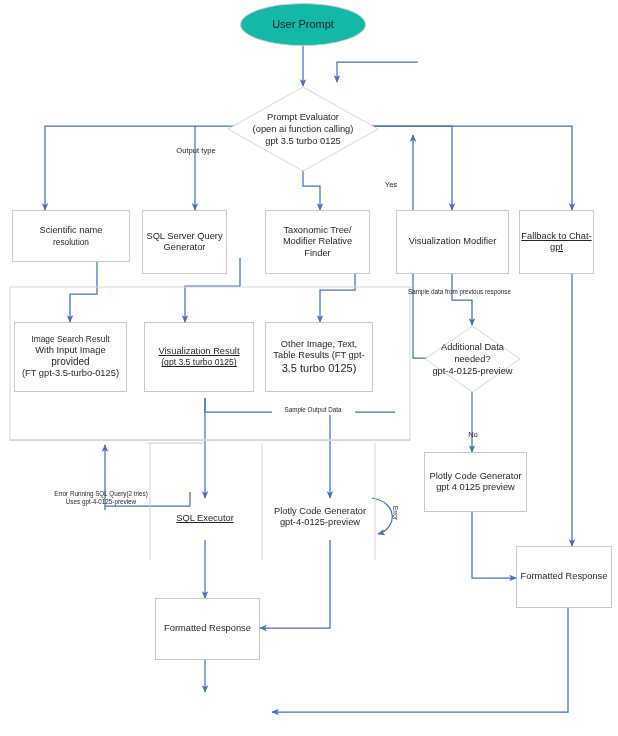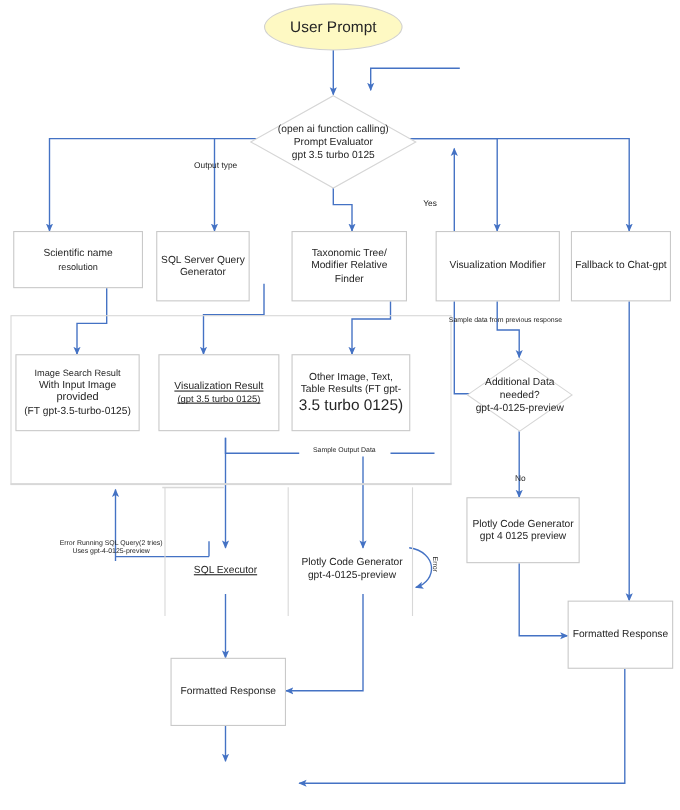--- a/index.html
+++ b/index.html
@@ -33,22 +33,22 @@
     line-height: 1.22;
   }
   .box {
     border: 1px solid #c9c9c9;
     background: #ffffff;
     font-size: 9.3px;
   }
   .ellipse {
     border: 1px solid #d0d0d0;
     border-radius: 50%;
-    background: #fef9c3;
-    font-size: 14px;
+    background: #14b8a6;
+    font-size: 11px;
   }
   .diamond-wrap {
     position: absolute;
     display: flex;
     align-items: center;
     justify-content: center;
   }
   .diamond-shape {
     position: absolute;
     left: 0; top: 0;
@@ -166,22 +166,22 @@
 
   <div class="node ellipse" style="left:240px; top:3px; width:126px; height:43px;">
     <span>User Prompt</span>
   </div>
 
   <div class="diamond-wrap" style="left:227px; top:86px; width:152px; height:86px;">
     <svg class="diamond-shape" viewBox="0 0 152 86" preserveAspectRatio="none">
       <polygon points="76,1 151,43 76,85 1,43" fill="#ffffff" stroke="#d6d6d6" stroke-width="1"></polygon>
     </svg>
     <div class="diamond-label">
+      <span class="ln">Prompt Evaluator</span>
       <span class="ln">(open ai function calling)</span>
-      <span class="ln">Prompt Evaluator</span>
       <span class="ln">gpt 3.5 turbo 0125</span>
     </div>
   </div>
 
   <div class="node box" style="left:12px; top:210px; width:118px; height:52px;">
     <div>
       <span class="ln">Scientific name</span>
       <span class="ln" style="font-size:8.3px">resolution</span>
     </div>
   </div>
@@ -198,21 +198,21 @@
       <span class="ln">Taxonomic Tree/</span>
       <span class="ln">Modifier Relative</span>
       <span class="ln">Finder</span>
     </div>
   </div>
 
   <div class="node box" style="left:396px; top:210px; width:113px; height:64px;">
     <span>Visualization Modifier</span>
   </div>
 
-  <div class="node box" style="left:519px; top:210px; width:91px; height:64px;">
+  <div class="node box" style="left:519px; top:210px; width:75px; height:64px;text-decoration:underline;">
     <span>Fallback to Chat-gpt</span>
   </div>
 
   <div class="node box" style="left:14px; top:322px; width:113px; height:70px;align-items:center;">
     <div>
       <span class="ln" style="font-size:8.4px">Image Search Result</span>
       <span class="ln">With Input Image</span>
       <span class="ln" style="font-size:10px">provided</span>
       <span class="ln">(FT gpt-3.5-turbo-0125)</span>
     </div>
@@ -222,21 +222,21 @@
     <div>
       <span class="ln">Visualization Result</span>
       <span class="ln" style="font-size:8.6px">(gpt 3.5 turbo 0125)</span>
     </div>
   </div>
 
   <div class="node box" style="left:265px; top:322px; width:108px; height:70px;">
     <div>
       <span class="ln">Other Image, Text,</span>
       <span class="ln">Table Results (FT gpt-</span>
-      <span class="ln" style="font-size:14px">3.5 turbo 0125)</span>
+      <span class="ln" style="font-size:11px">3.5 turbo 0125)</span>
     </div>
   </div>
 
   <div class="diamond-wrap" style="left:424px; top:325px; width:97px; height:68px;">
     <svg class="diamond-shape" viewBox="0 0 97 68" preserveAspectRatio="none">
       <polygon points="48.5,1 96,34 48.5,67 1,34" fill="#ffffff" stroke="#d6d6d6" stroke-width="1"></polygon>
     </svg>
     <div class="diamond-label" style="width:155%">
       <span class="ln">Additional Data</span>
       <span class="ln">needed?</span>

